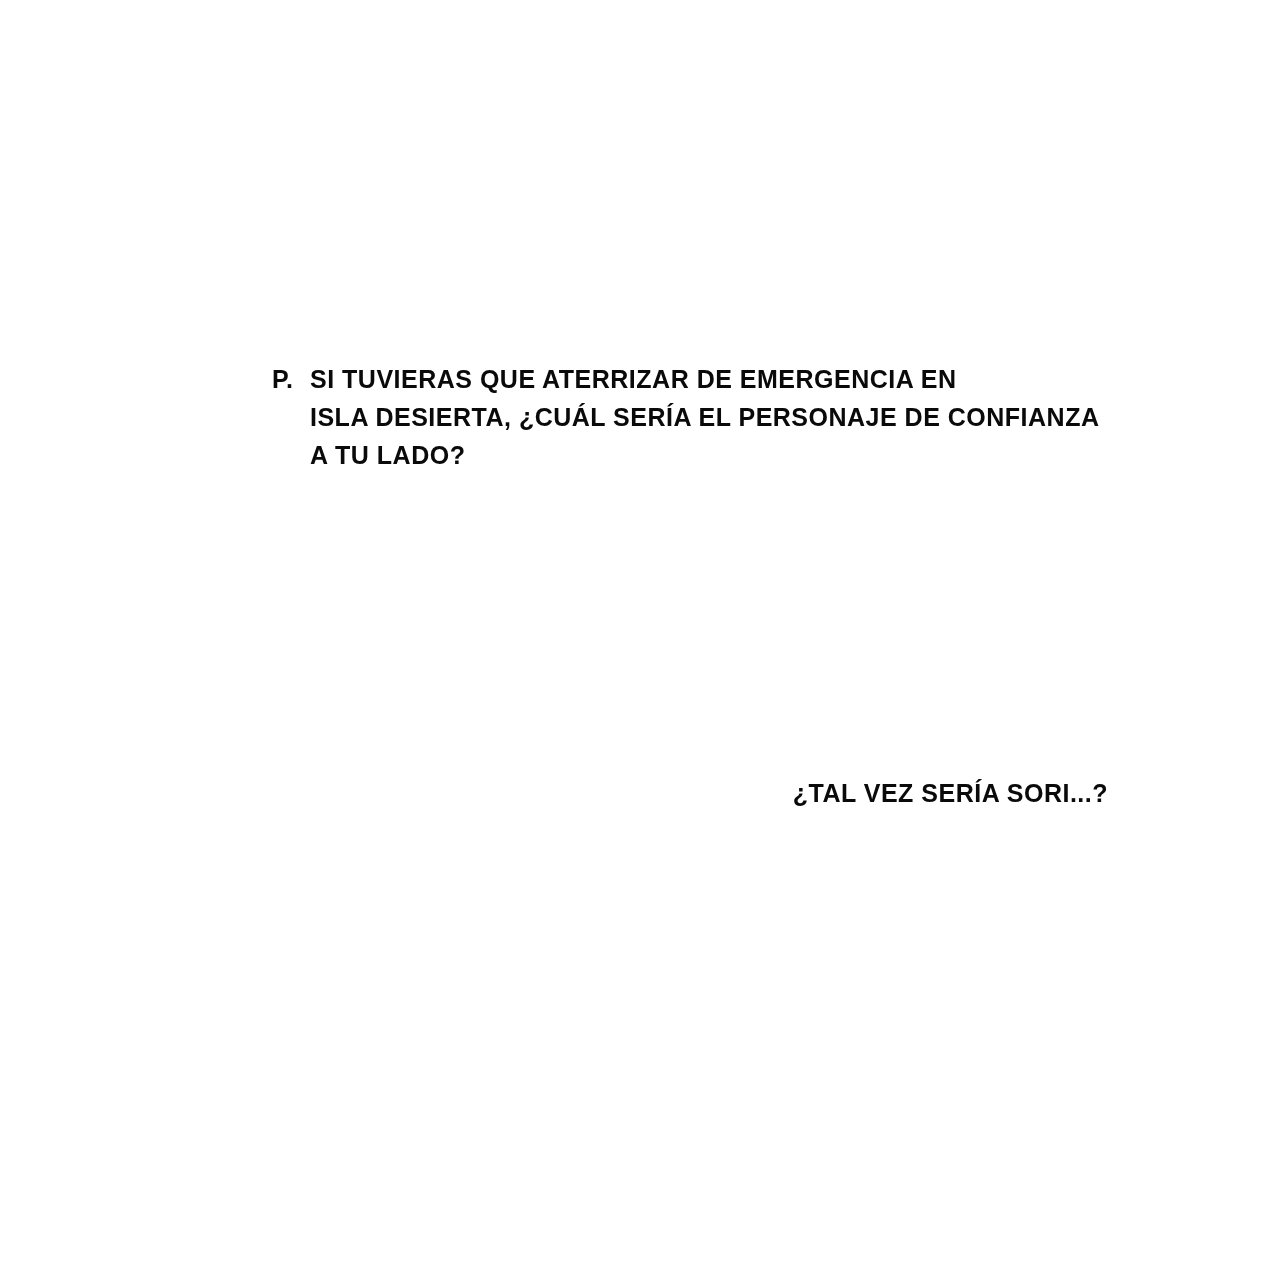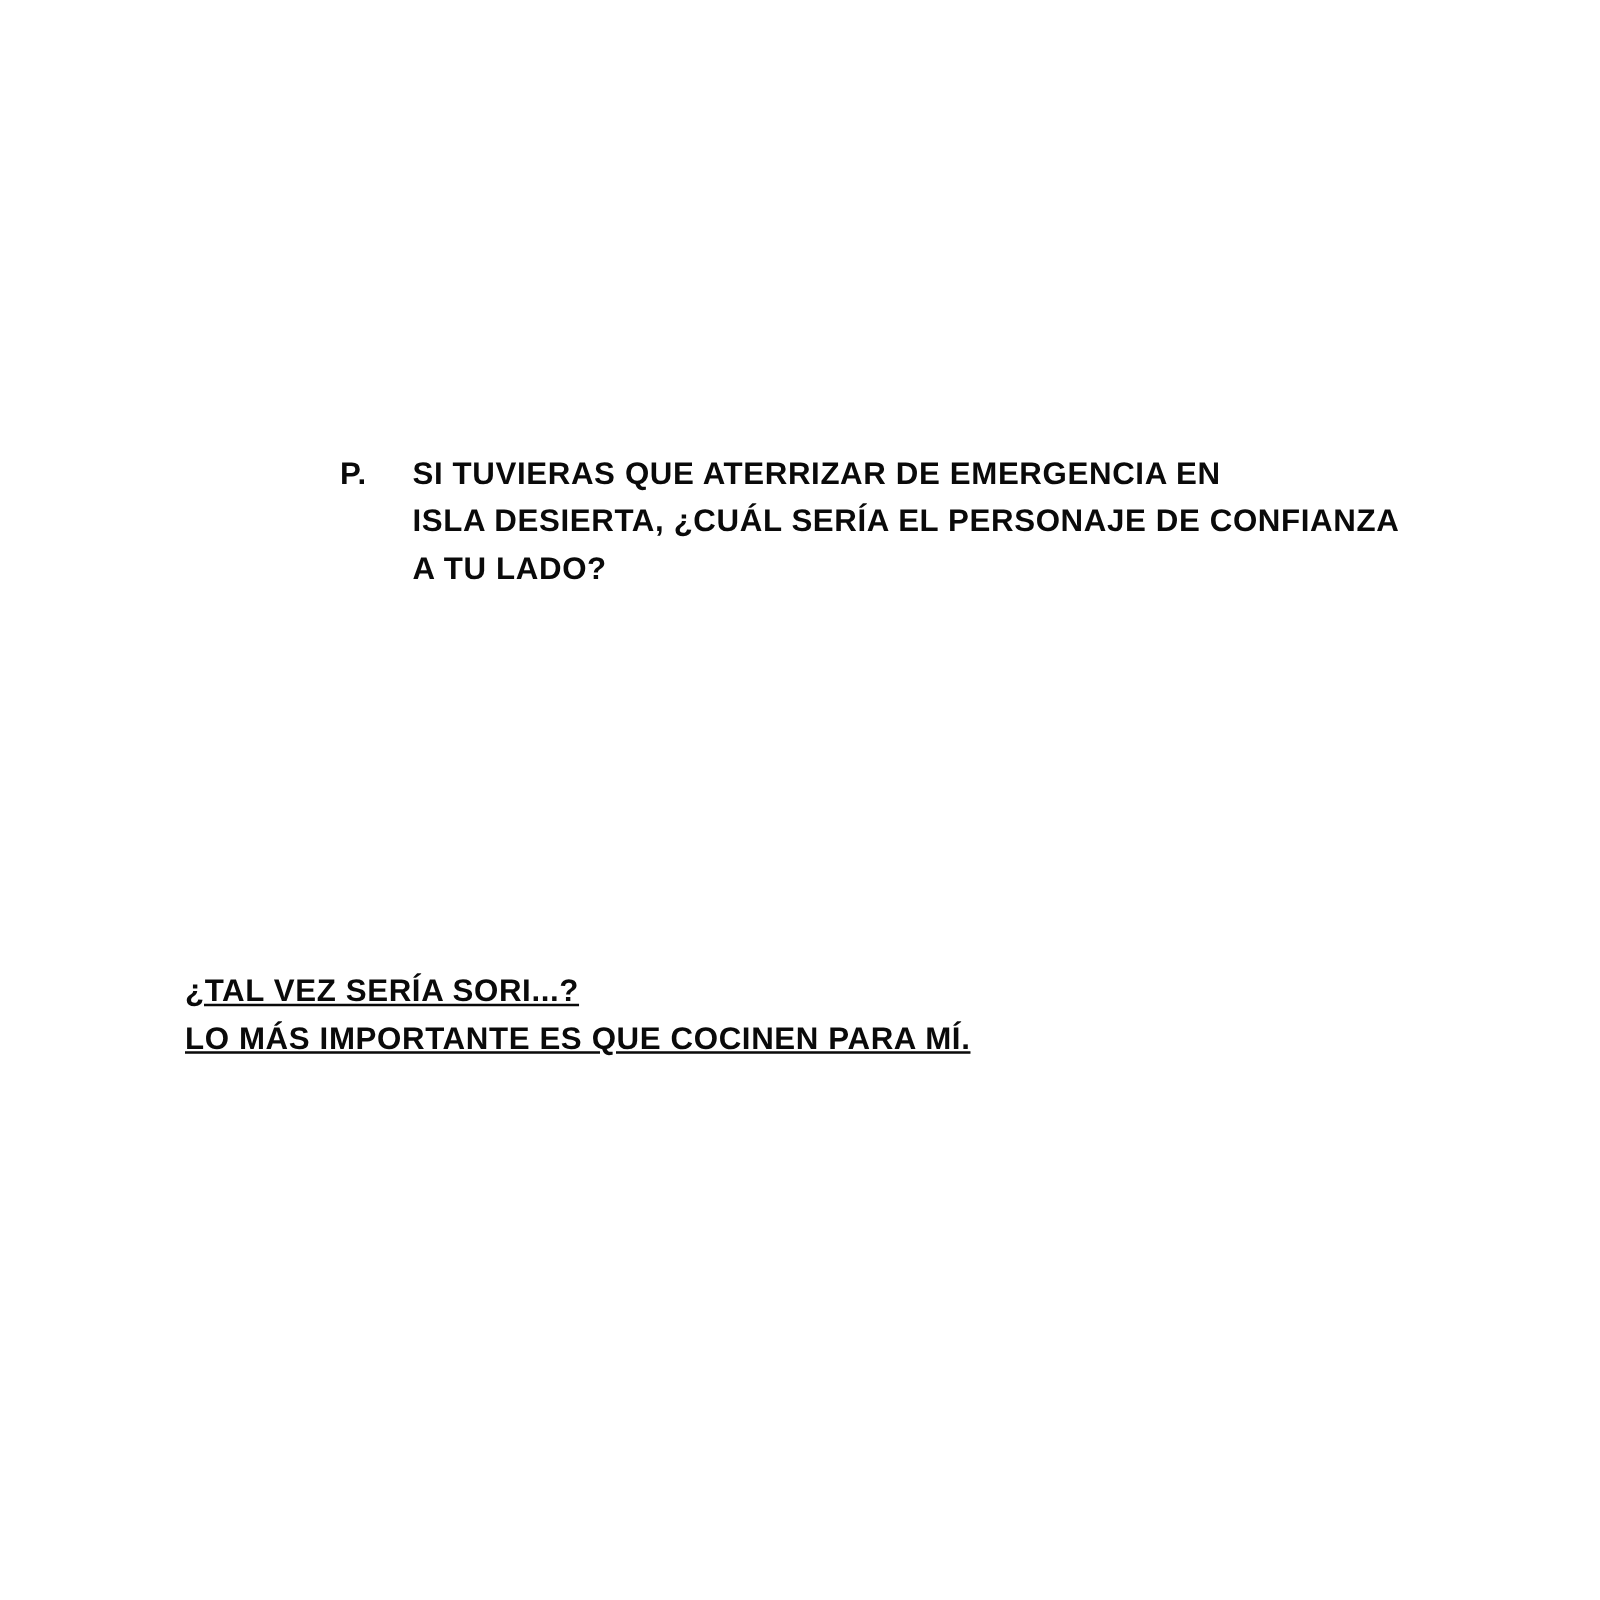--- a/index.html
+++ b/index.html
@@ -33,44 +33,41 @@
     align-items: flex-start;
   }
   .question-prefix {
     display: inline-block;
     width: 38px;
     flex: 0 0 auto;
   }
   .question-lines {
     display: flex;
     flex-direction: column;
-    margin-left: 20px;
   }
   
   .answer-block {
     position: absolute;
     left: 148px;
     top: 774px;
     width: 960px;
-    text-align: left;
-    text-decoration: underline;
+    text-align: right;
   }
 </style>
 </head>
 <body>
 
 <div class="page">
 
   <div class="question-block comic-text">
     <span class="question-prefix">P.</span>
     <div class="question-lines">
       <div>SI TUVIERAS QUE ATERRIZAR DE EMERGENCIA EN</div>
       <div>ISLA DESIERTA, ¿CUÁL SERÍA EL PERSONAJE DE CONFIANZA</div>
       <div>A TU LADO?</div>
     </div>
   </div>
 
   <div class="answer-block comic-text">
     <div>¿TAL VEZ SERÍA SORI...?</div>
-    <div>LO MÁS IMPORTANTE ES QUE COCINEN PARA MÍ.</div>
   </div>
 
 </div>
 
 </body></html>

